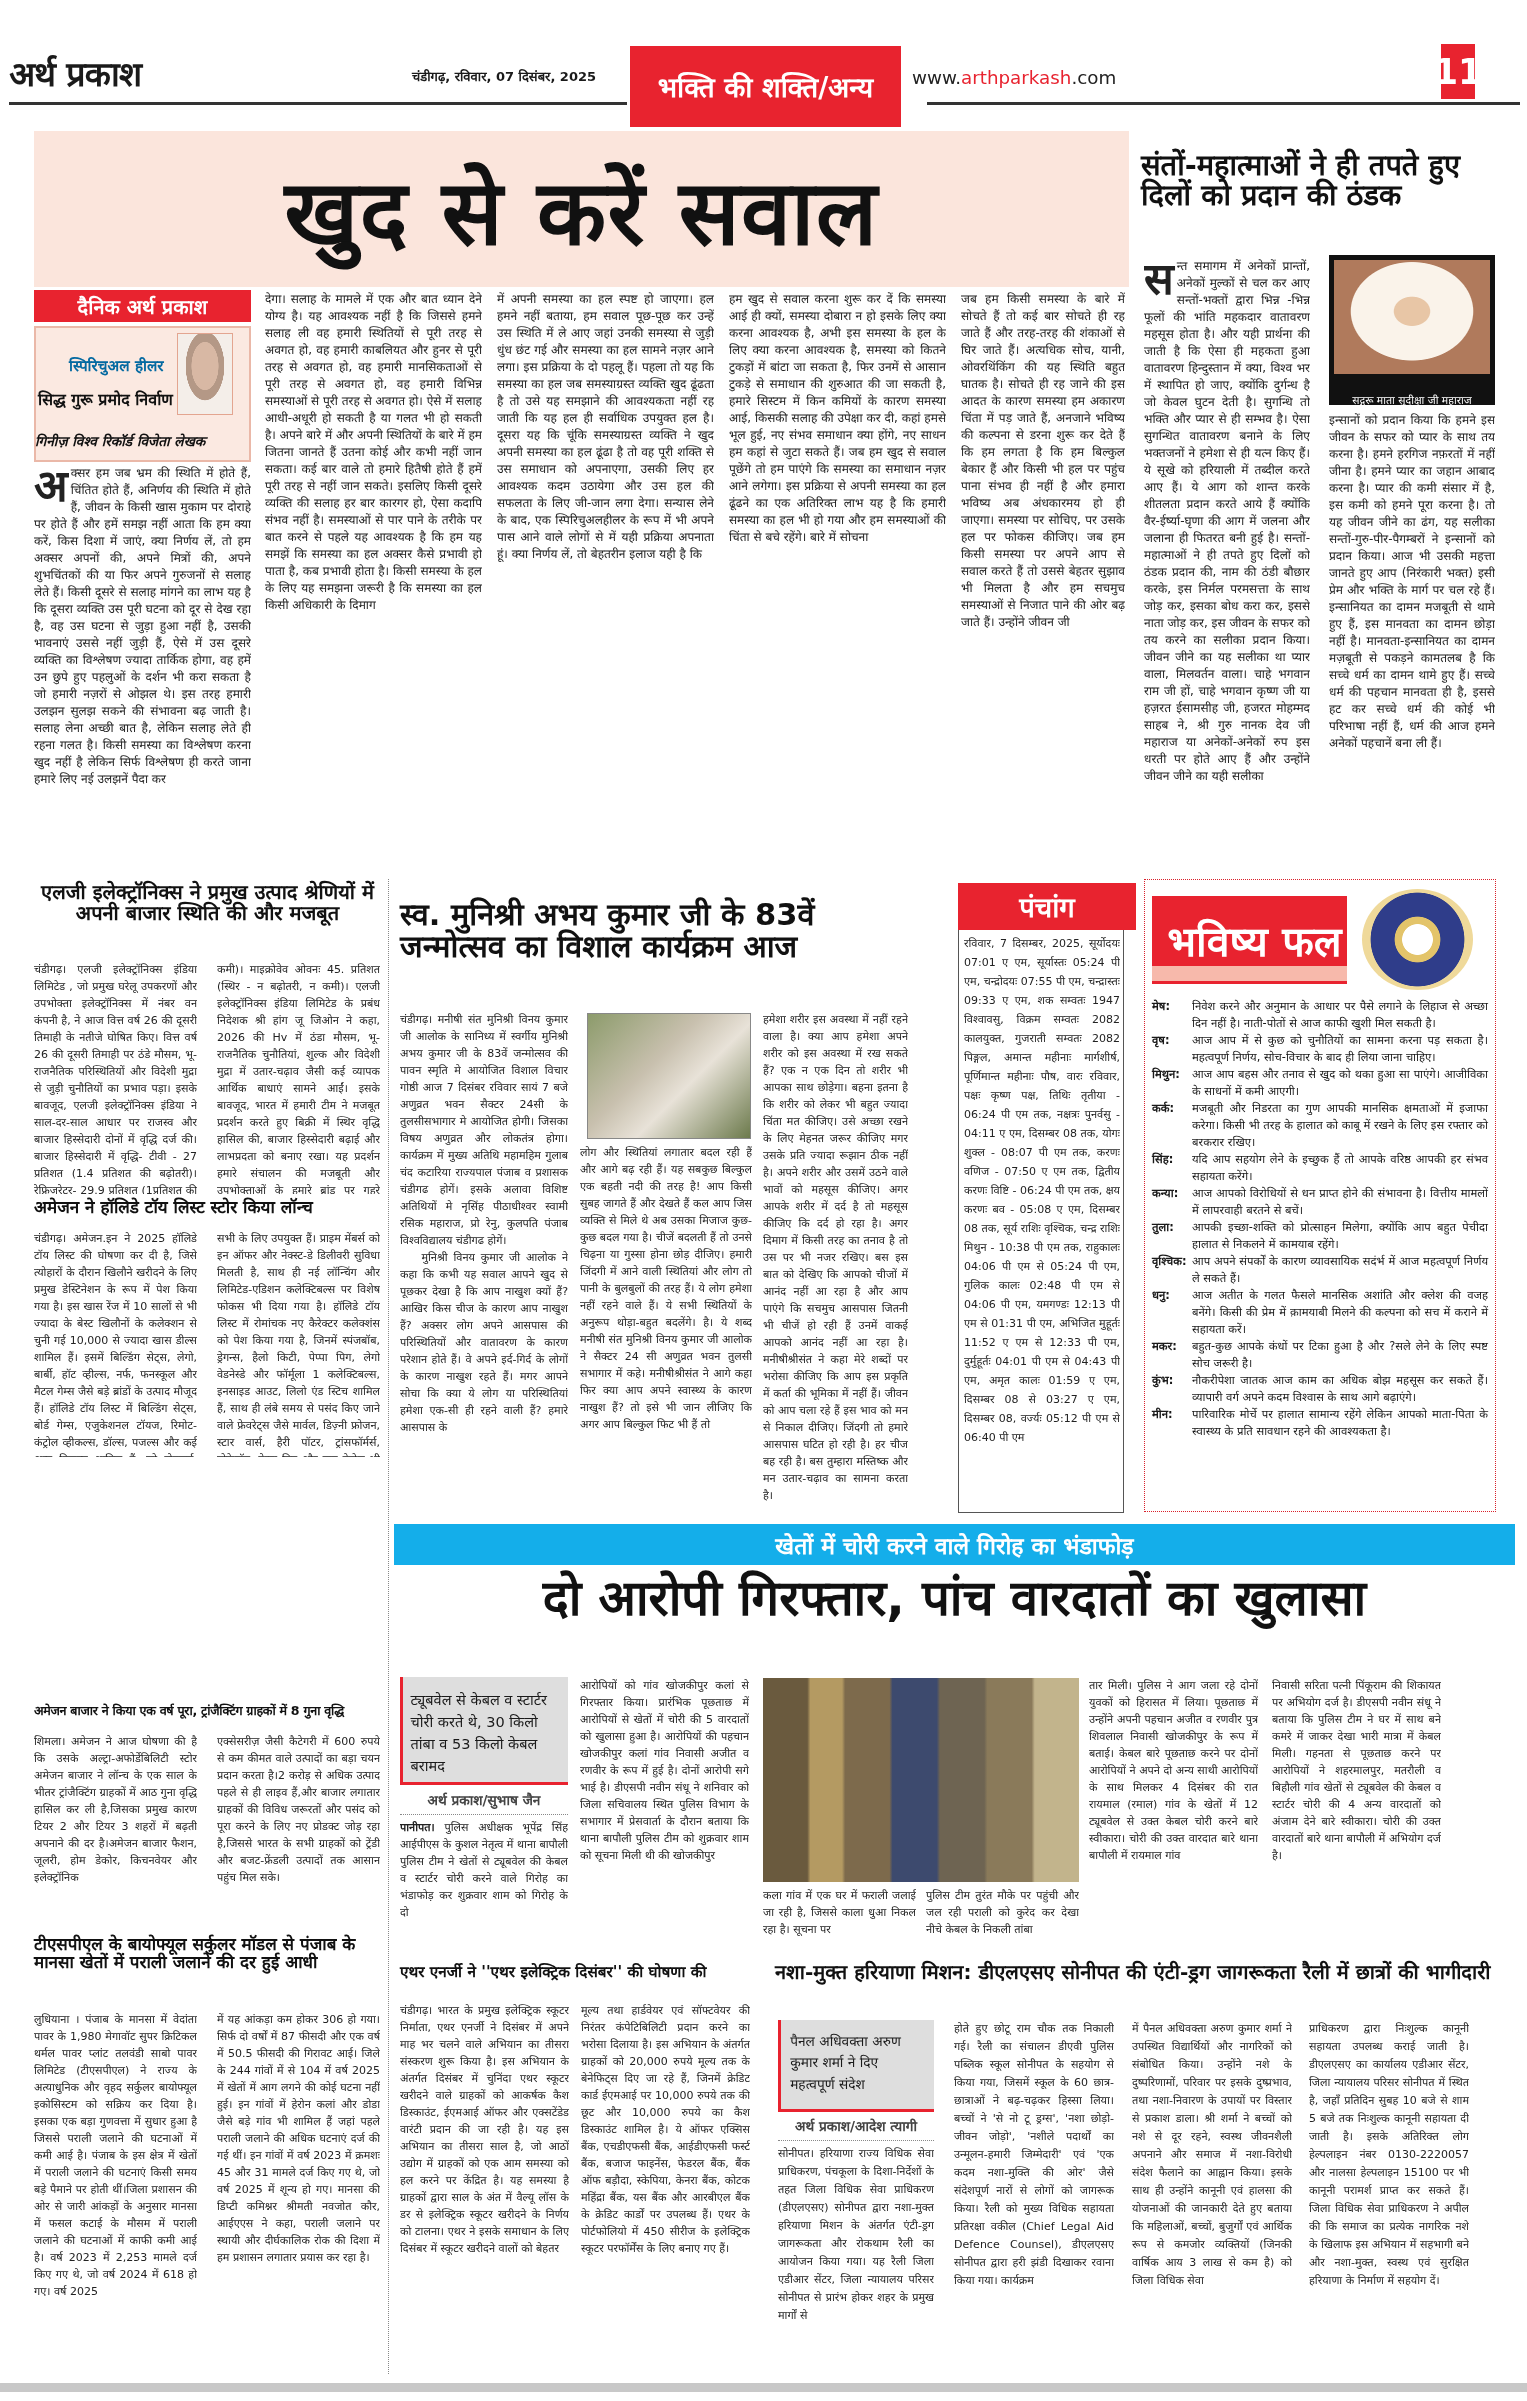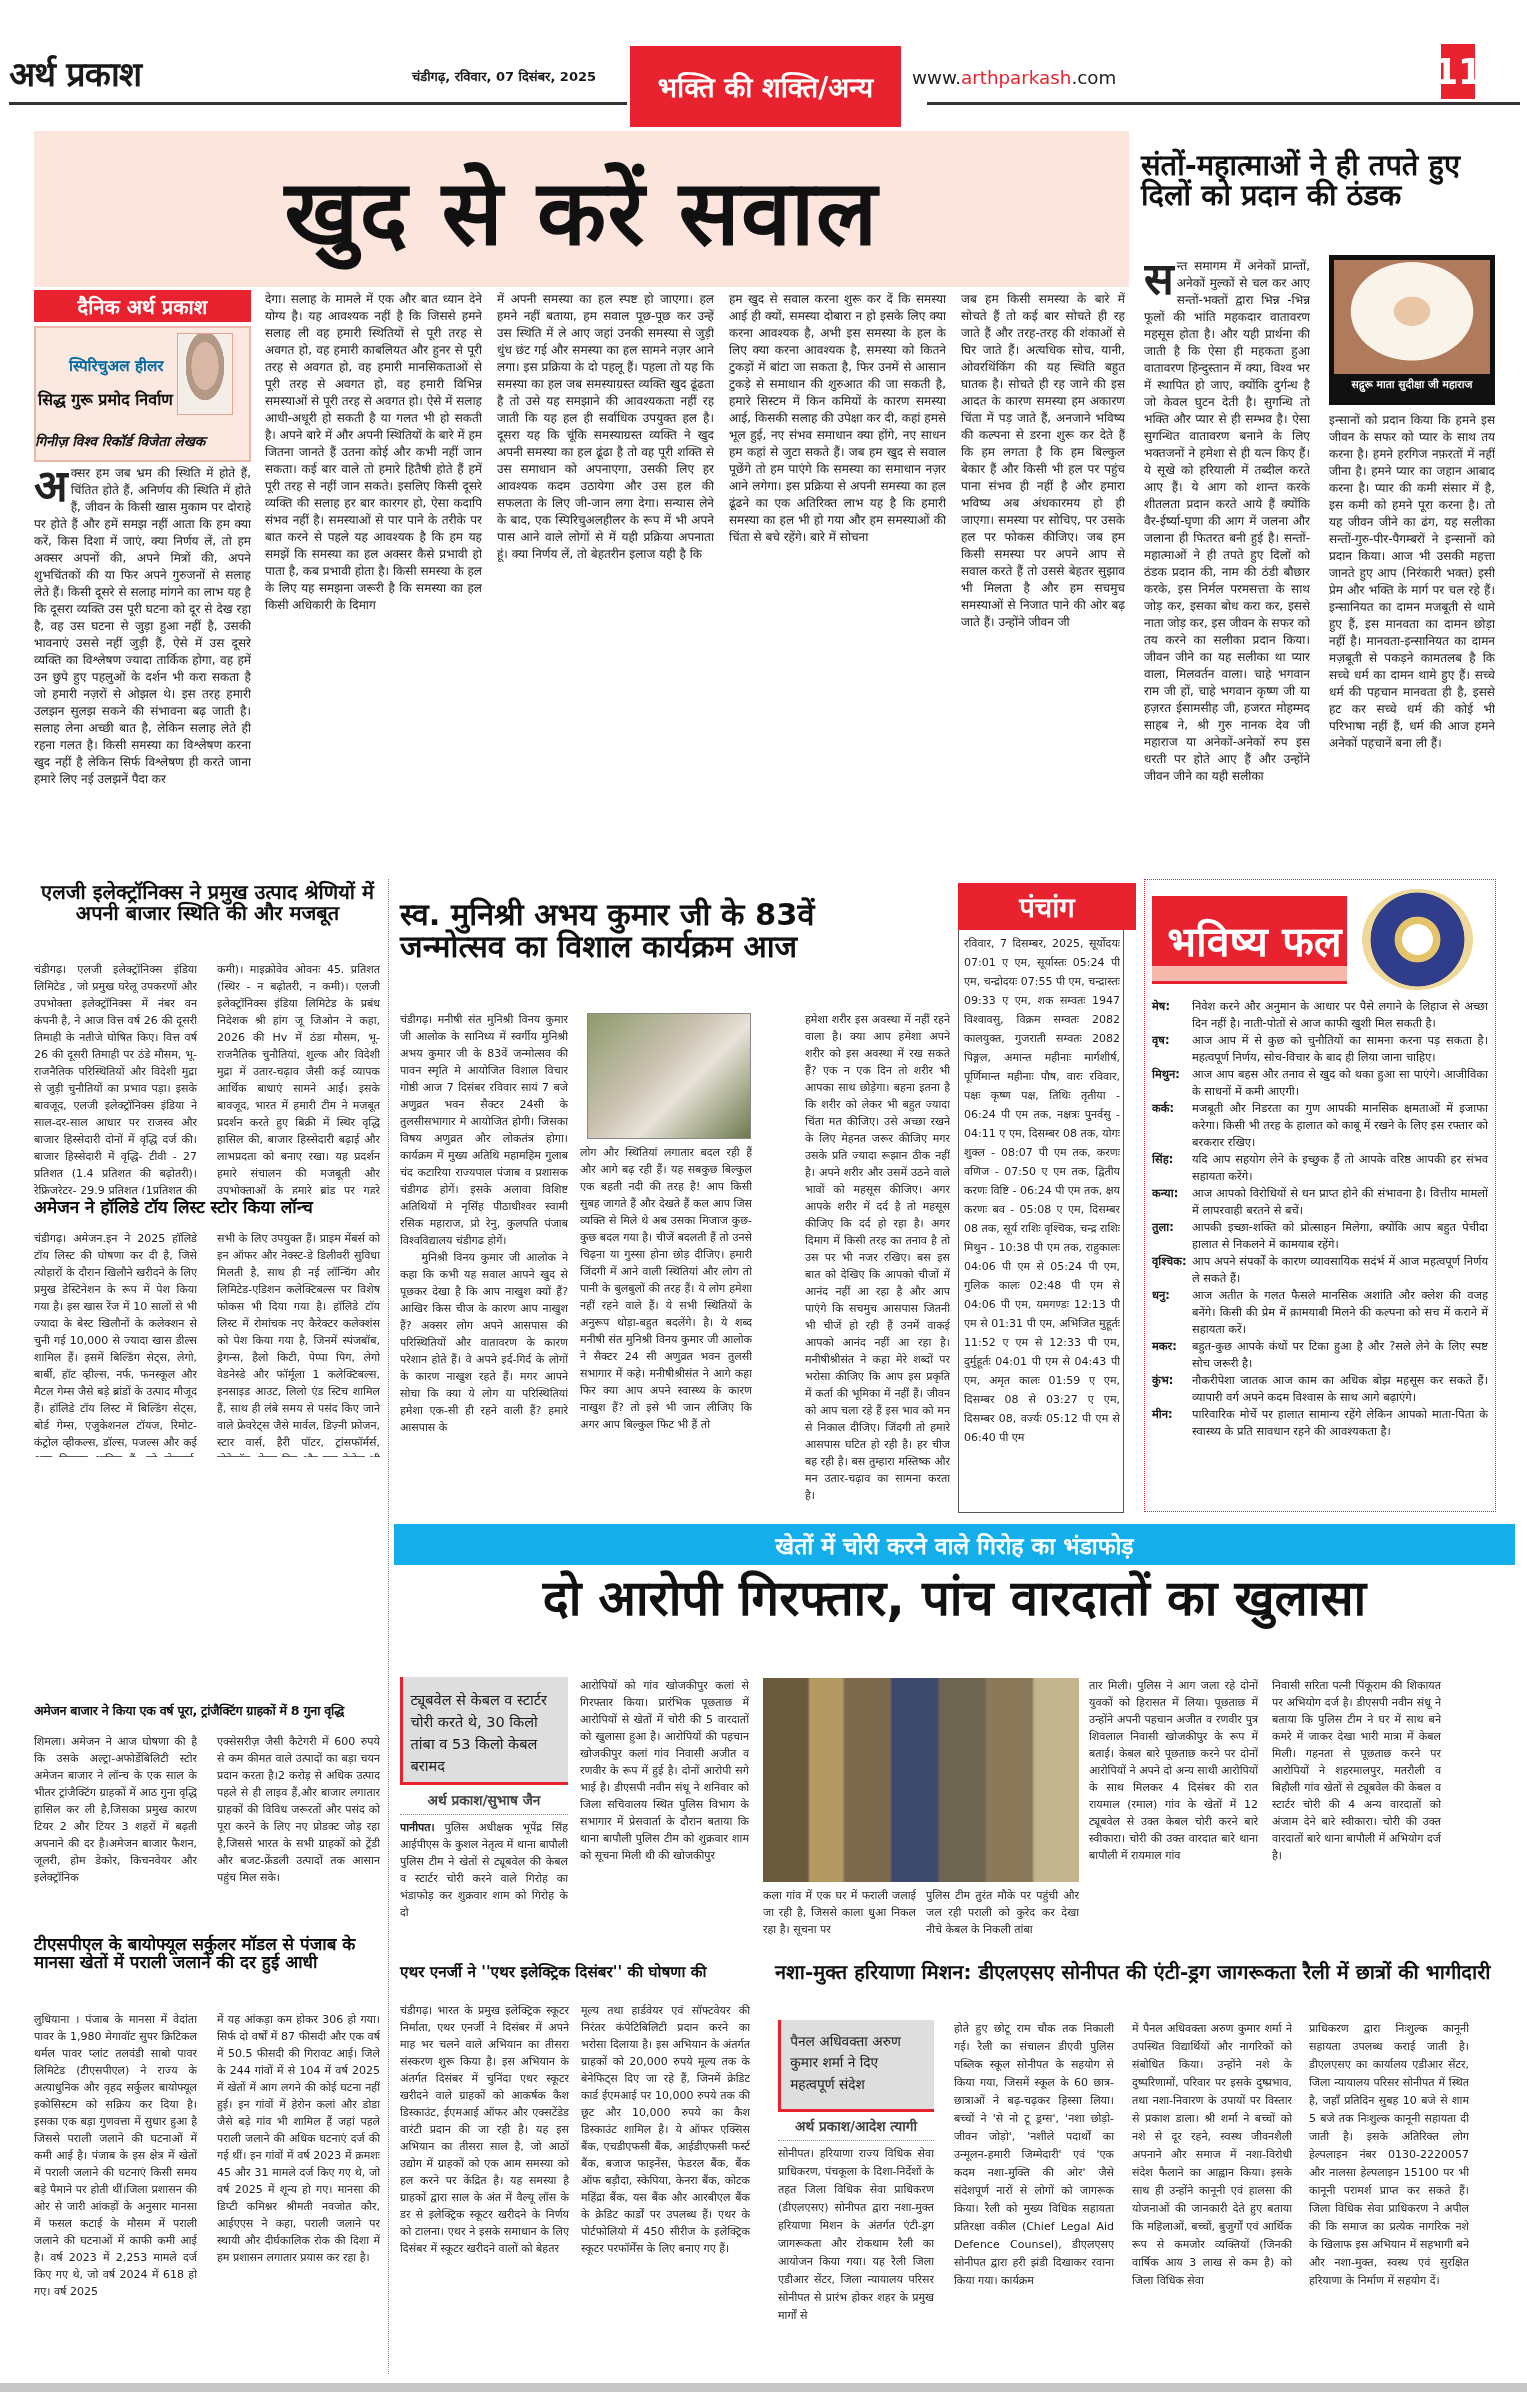--- a/index.html
+++ b/index.html
@@ -36,21 +36,21 @@
   #lead-col2 { left: 265px; top: 291px; width: 217px; height: 555px; }
   #lead-col3 { left: 497px; top: 291px; width: 217px; height: 555px; }
   #lead-col4 { left: 729px; top: 291px; width: 217px; height: 555px; }
   #lead-col5 { left: 961px; top: 291px; width: 164px; height: 555px; }
 
   
   #saints-headline { left: 1141px; top: 150px; width: 374px; font-size: 29px; }
   #saints-col1 { left: 1144px; top: 258px; width: 166px; height: 595px; }
   #saints-photo { left: 1329px; top: 255px; width: 166px; height: 150px; background: #111; padding: 4.6px; }
   #saints-photo .img { width: 100%; height: 114px; background: radial-gradient(ellipse at 50% 45%, #e8c6a6 0 16%, #faf3ea 17% 55%, #b07a5c 56%); }
-  #saints-photo-caption { color: #fff; font-size: 10.7px; font-weight: bold; text-align: center; margin-top: 3px; }
+  #saints-photo-caption { color: #fff; font-size: 10.7px; font-weight: normal; text-align: center; margin-top: 19px; }
   #saints-col2 { left: 1329px; top: 412px; width: 166px; height: 441px; }
 
   
   #lg-headline { left: 34px; top: 882px; width: 347px; font-size: 20px; text-align: center; }
   #lg-col1 { left: 34px; top: 961px; width: 163px; height: 233px; font-size: 11px; line-height: 17px; }
   #lg-col2 { left: 217px; top: 961px; width: 163px; height: 233px; font-size: 11px; line-height: 17px; }
   
   #toy-headline { left: 34px; top: 1199px; width: 347px; font-size: 17px; }
   #toy-col1 { left: 34px; top: 1230px; width: 163px; height: 227px; font-size: 11px; line-height: 17px; }
   #toy-col2 { left: 217px; top: 1230px; width: 163px; height: 227px; font-size: 11px; line-height: 17px; }
@@ -63,21 +63,21 @@
   #tspl-col1 { left: 34px; top: 2011px; width: 163px; height: 366px; font-size: 11px; line-height: 17px; }
   #tspl-col2 { left: 217px; top: 2011px; width: 163px; height: 366px; font-size: 11px; line-height: 17px; }
 
   #left-divider { left: 388px; top: 879px; width: 0; height: 1495px; border-left: 1.5px dotted #888; }
 
   
   #muni-headline { left: 400px; top: 899px; width: 503px; font-size: 30.5px; }
   #muni-photo { left: 587px; top: 1013px; width: 164px; height: 126px; background: linear-gradient(135deg, #8c9b6b, #c8c0ae 40%, #e8e2d8 60%, #6c7a4c); border: 0.8px solid #888; }
   #muni-col1b { left: 400px; top: 1011px; width: 168px; height: 503px; font-size: 11px; line-height: 17px; }
   #muni-col2 { left: 580px; top: 1144px; width: 172px; height: 370px; font-size: 11px; line-height: 17px; }
-  #muni-col3 { left: 805px; top: 1011px; width: 145px; height: 503px; font-size: 11px; line-height: 17px; }
+  #muni-col3 { left: 763px; top: 1011px; width: 145px; height: 503px; font-size: 11px; line-height: 17px; }
 
   
   #panchang-box { left: 958px; top: 883px; width: 166px; height: 630px; border: 1.5px solid #555; }
   #panchang-title { left: 958px; top: 883px; width: 178px; height: 47px; background: #e8232f; color: #fff; font-size: 27.5px; font-weight: bold; display: flex; align-items: center; justify-content: center; }
   #panchang-text { left: 964px; top: 934px; width: 156px; height: 568px; font-size: 11px; line-height: 19px; text-align: justify; }
 
   
   #horo-box { left: 1144px; top: 879px; width: 352px; height: 633px; border: 1.5px dotted #d9202b; }
   #horo-title { left: 1152px; top: 896px; width: 195px; height: 88px; background: #e8232f; color: #fff; font-size: 41px; font-weight: bold; display: flex; align-items: center; padding-left: 15.3px; }
   #horo-subbar { left: 1152px; top: 966px; width: 195px; height: 15.3px; background: #f7b9ab; }

